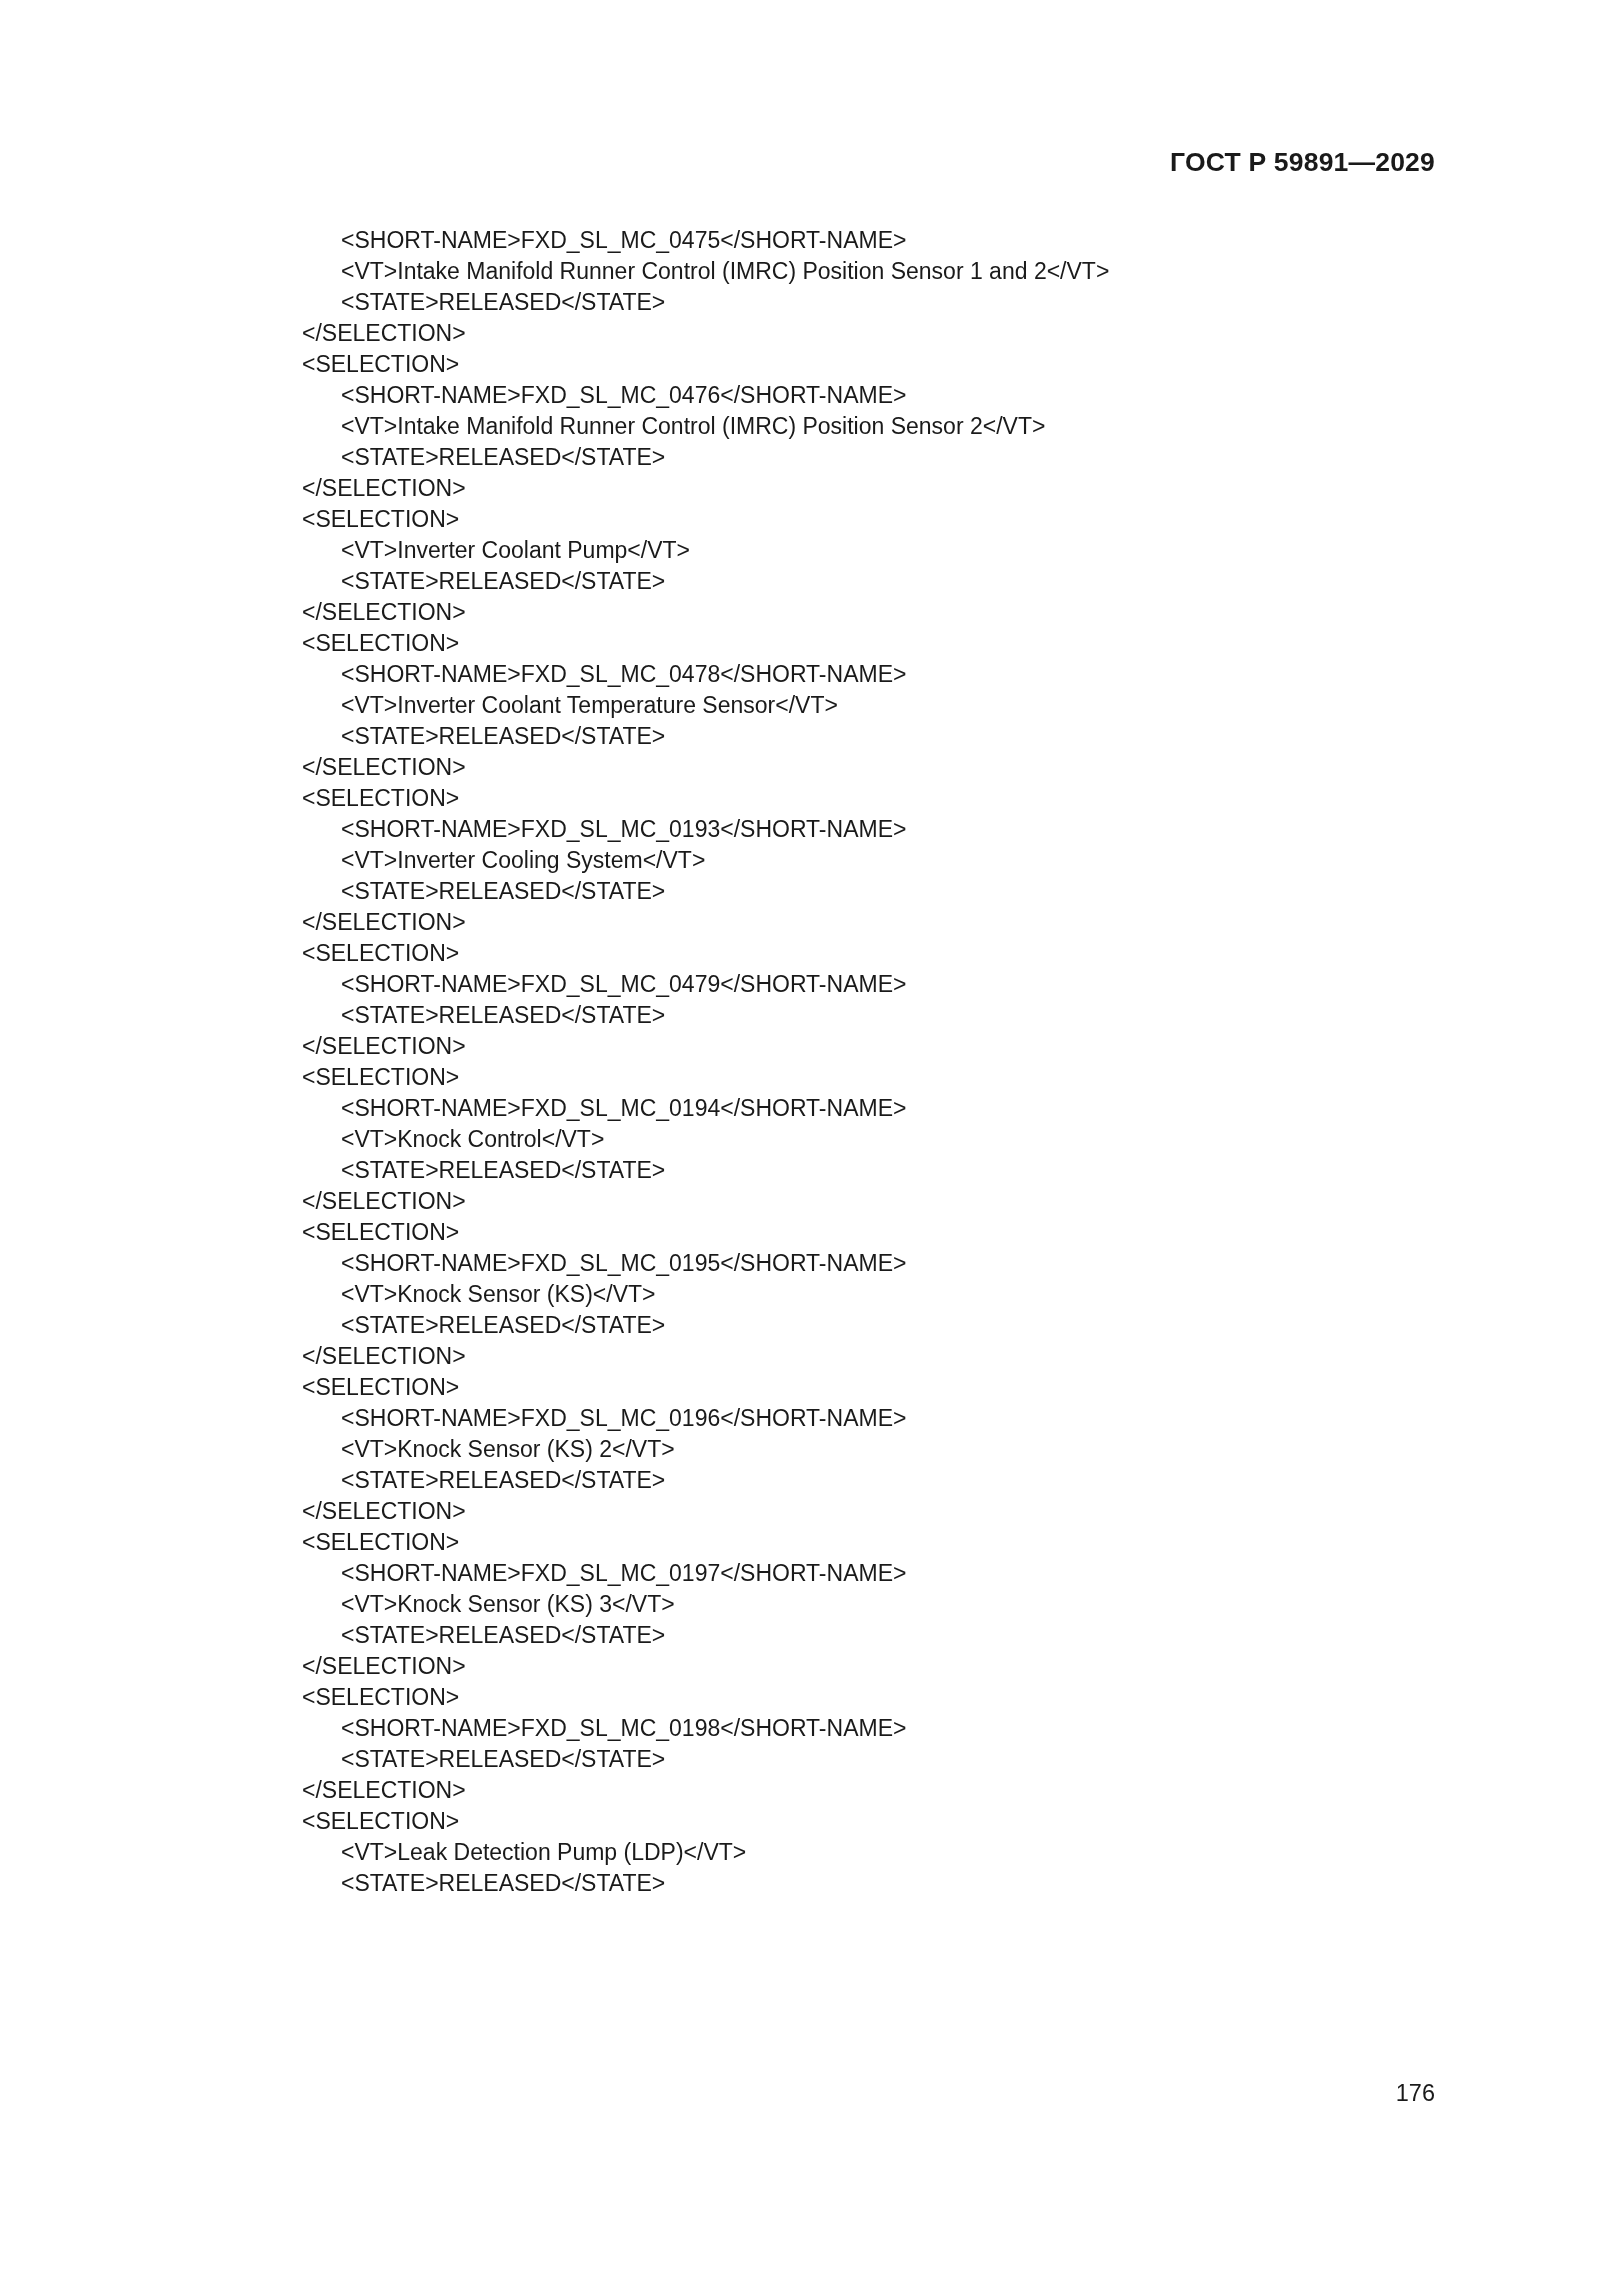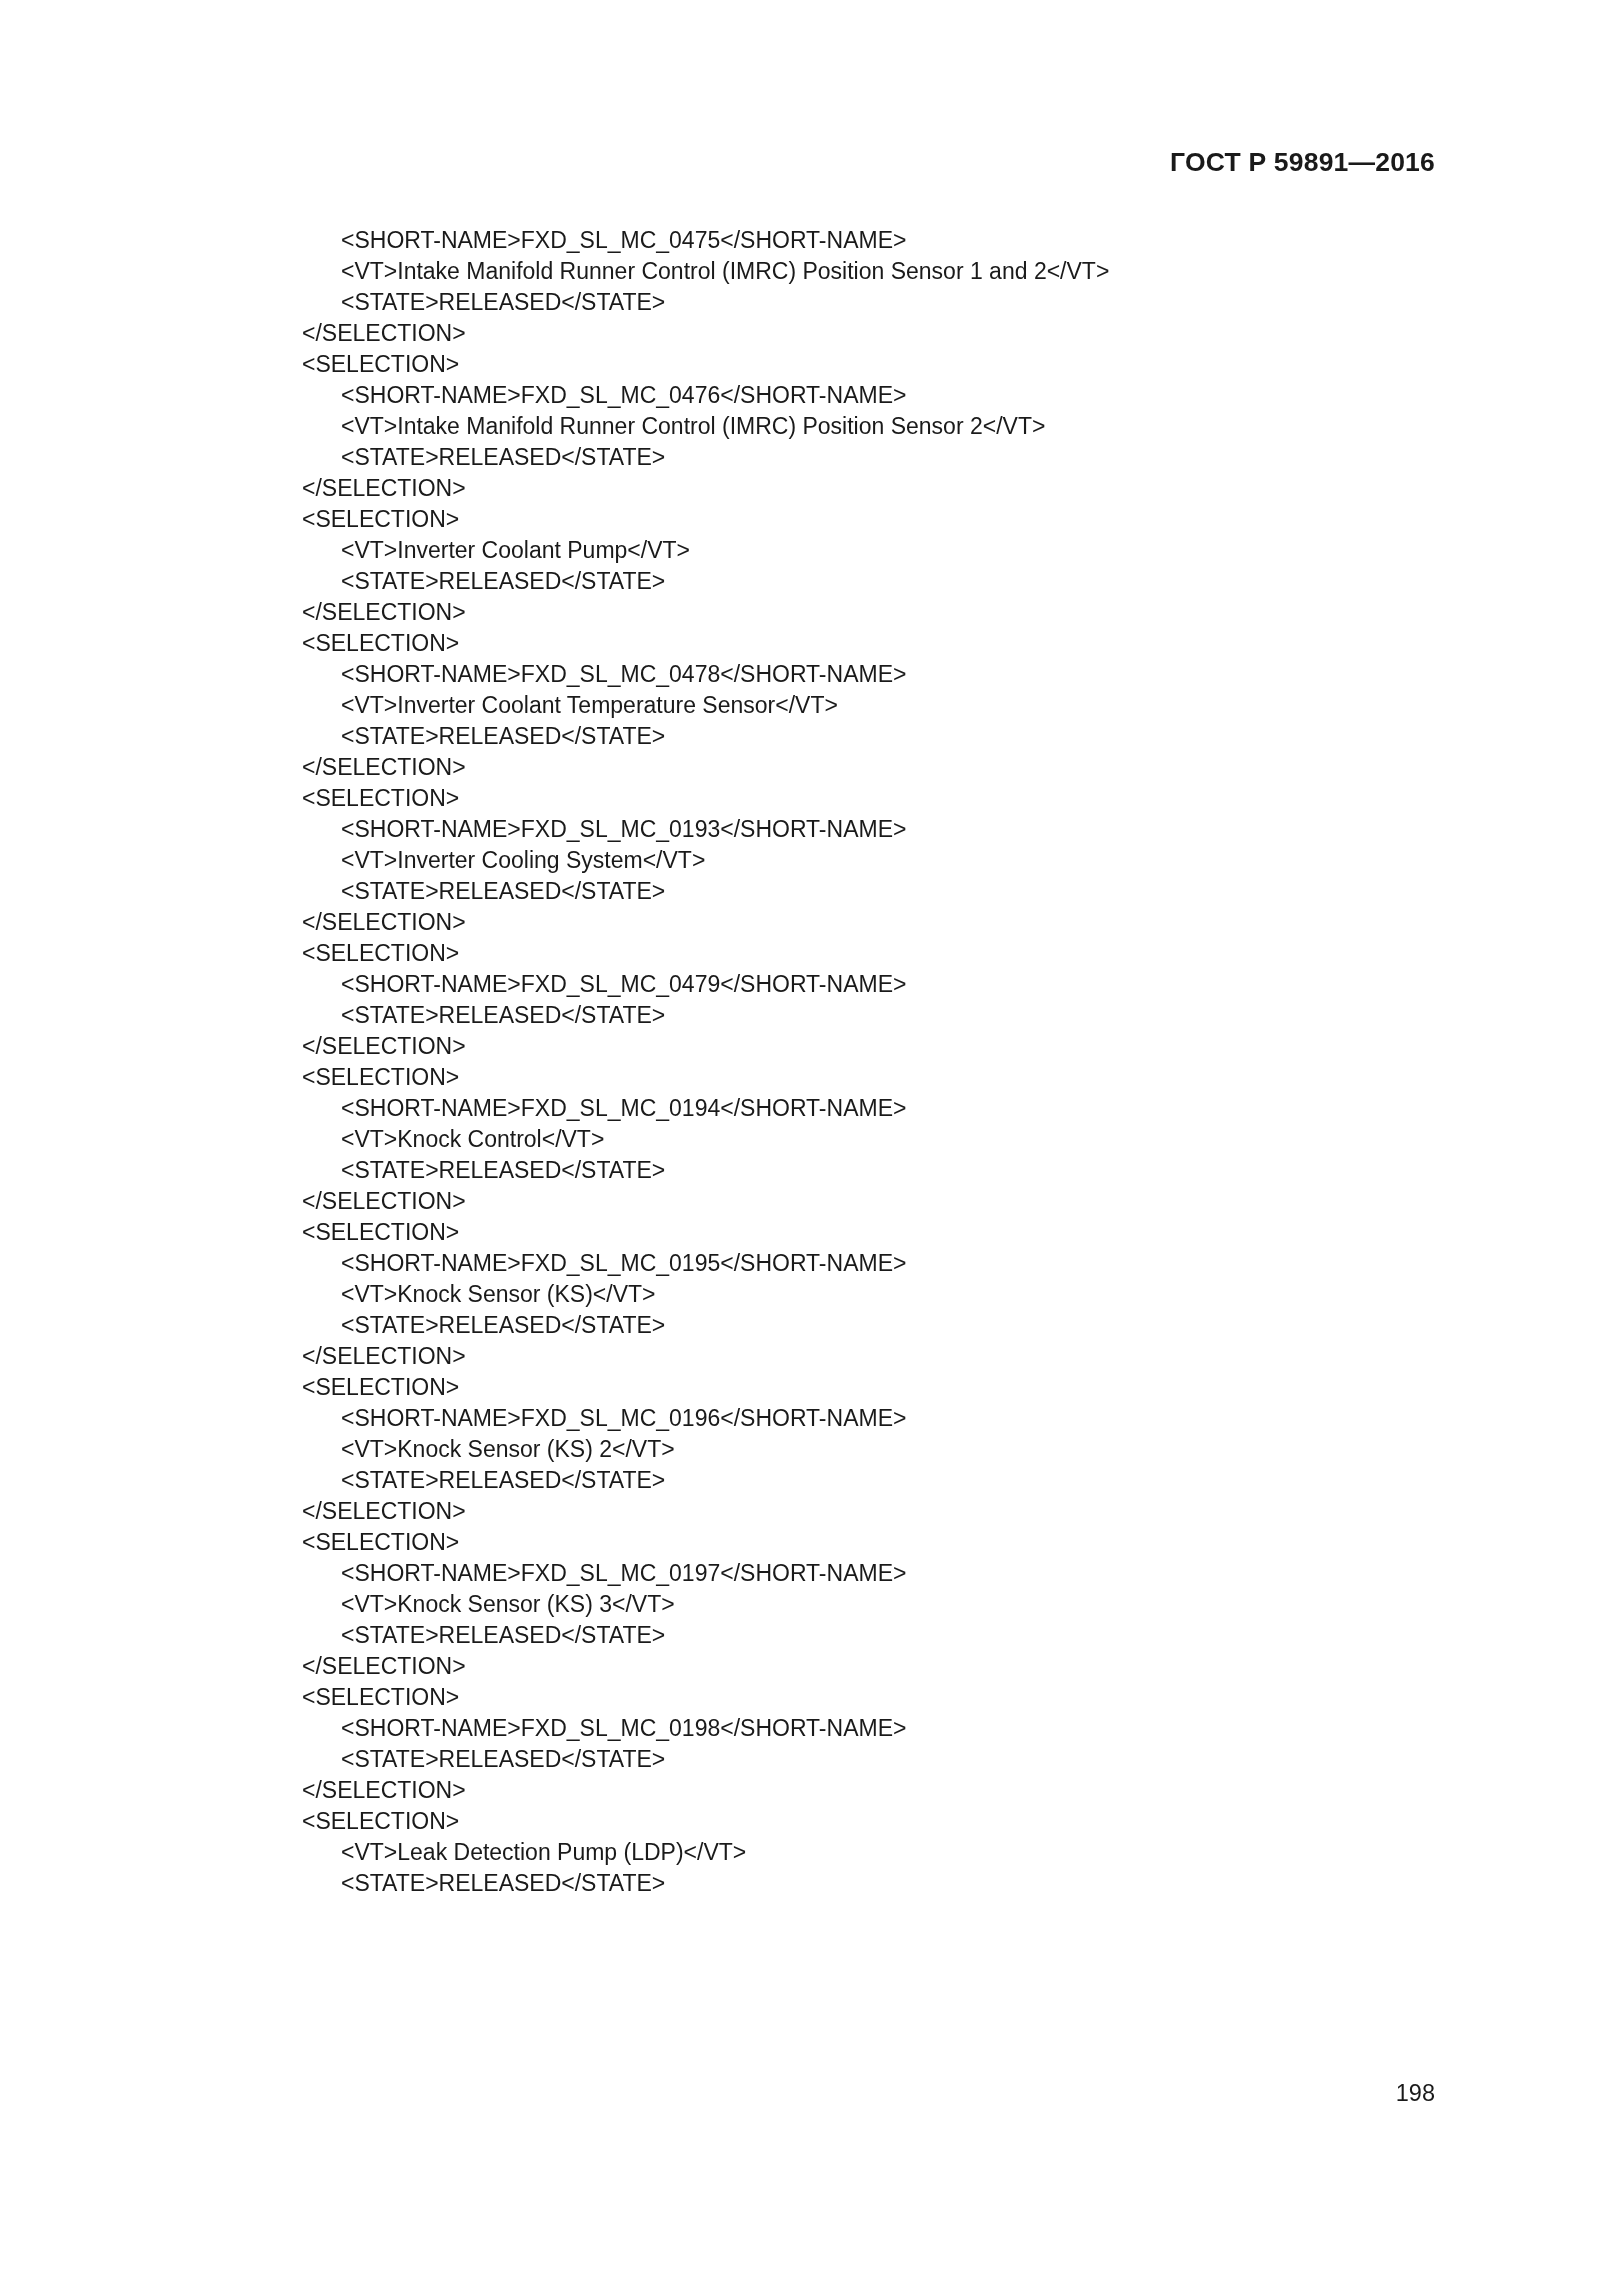--- a/index.html
+++ b/index.html
@@ -8,21 +8,21 @@
   .header { position: absolute; top: 147px; right: 186px; font-weight: bold;
             font-size: 26.5px; letter-spacing: 0.2px; }
   .content { position: absolute; top: 225px; left: 302px; }
   .line { font-size: 23px; line-height: 31px; white-space: pre; height: 31px; }
   .indent { padding-left: 39px; }
   .page-number { position: absolute; top: 2080px; right: 186px; font-size: 23.5px; }
 </style>
 </head>
 <body>
 
-<div class="header">ГОСТ Р 59891—2016</div>
+<div class="header">ГОСТ Р 59891—2029</div>
 
 <div class="content" id="xml-listing">
     <div class="line indent">&lt;SHORT-NAME&gt;FXD_SL_MC_0475&lt;/SHORT-NAME&gt;</div>
     <div class="line indent">&lt;VT&gt;Intake Manifold Runner Control (IMRC) Position Sensor 1 and 2&lt;/VT&gt;</div>
     <div class="line indent">&lt;STATE&gt;RELEASED&lt;/STATE&gt;</div>
     <div class="line">&lt;/SELECTION&gt;</div>
     <div class="line">&lt;SELECTION&gt;</div>
     <div class="line indent">&lt;SHORT-NAME&gt;FXD_SL_MC_0476&lt;/SHORT-NAME&gt;</div>
     <div class="line indent">&lt;VT&gt;Intake Manifold Runner Control (IMRC) Position Sensor 2&lt;/VT&gt;</div>
     <div class="line indent">&lt;STATE&gt;RELEASED&lt;/STATE&gt;</div>
@@ -67,14 +67,14 @@
     <div class="line">&lt;/SELECTION&gt;</div>
     <div class="line">&lt;SELECTION&gt;</div>
     <div class="line indent">&lt;SHORT-NAME&gt;FXD_SL_MC_0198&lt;/SHORT-NAME&gt;</div>
     <div class="line indent">&lt;STATE&gt;RELEASED&lt;/STATE&gt;</div>
     <div class="line">&lt;/SELECTION&gt;</div>
     <div class="line">&lt;SELECTION&gt;</div>
     <div class="line indent">&lt;VT&gt;Leak Detection Pump (LDP)&lt;/VT&gt;</div>
     <div class="line indent">&lt;STATE&gt;RELEASED&lt;/STATE&gt;</div>
   </div>
 
-<div class="page-number">198</div>
+<div class="page-number">176</div>
 
 
 </body></html>

